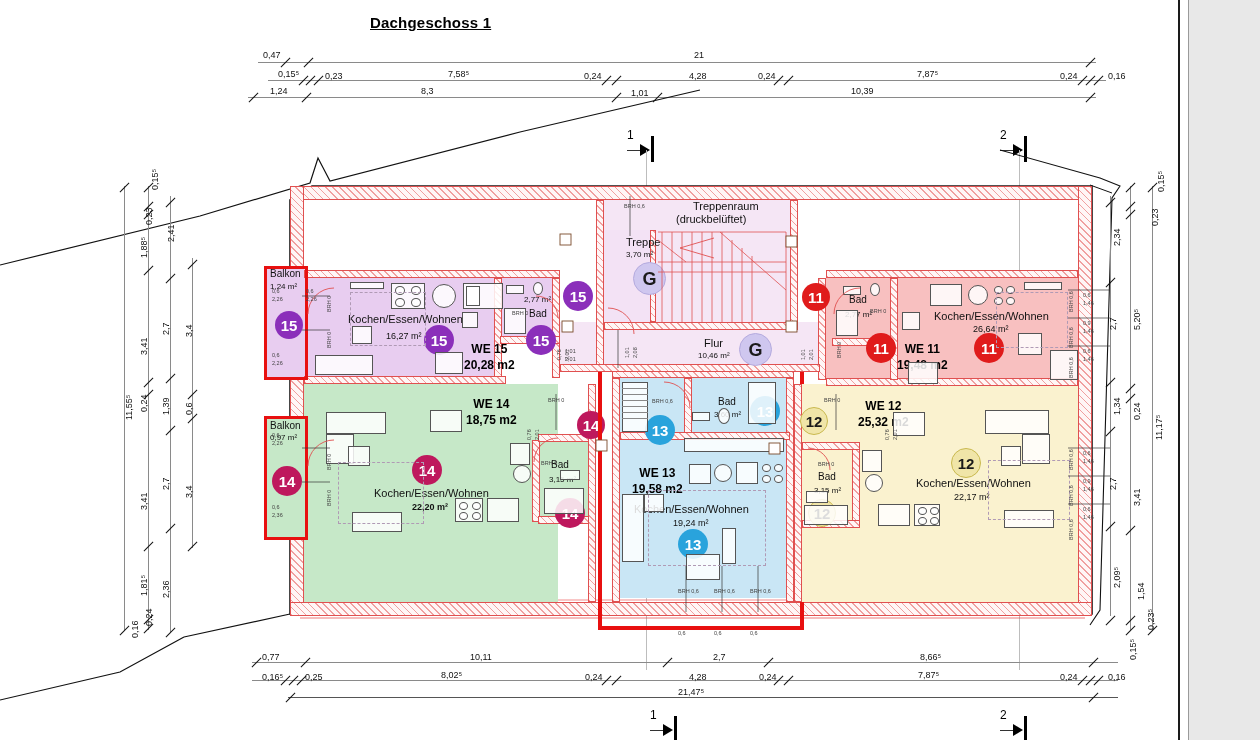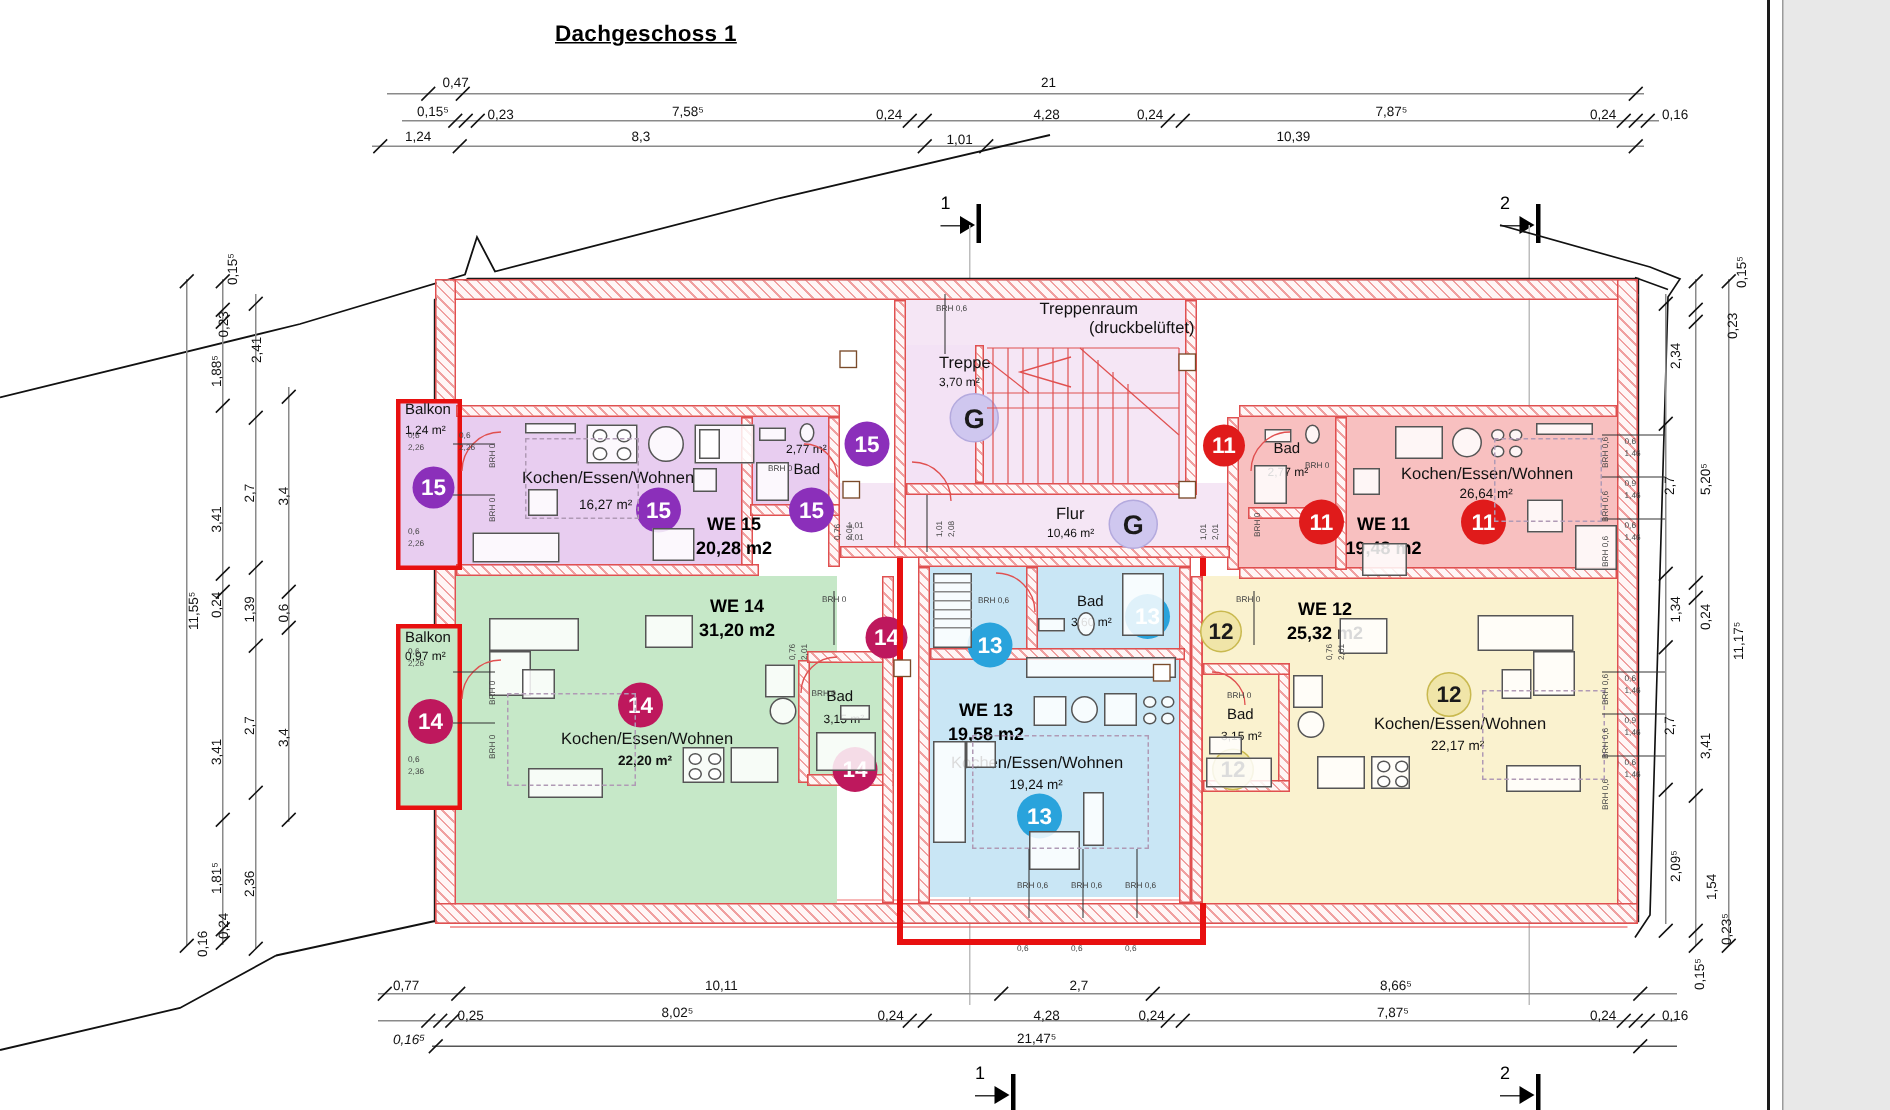--- a/index.html
+++ b/index.html
@@ -187,21 +187,21 @@
   <div id="sheet-right-border"></div>
   <div id="page-gutter"></div>
   <div id="page-edge"></div>
 
   <div id="plan-title">Dachgeschoss 1</div>
 
   <div class="dimline-h" style="left:258px; top:62px; width:838px;"></div>
   <div class="dimline-h" style="left:268px; top:80px; width:838px;"></div>
   <div class="dimline-h" style="left:248px; top:97px; width:848px;"></div>
 
-  <div class="dim" style="left:263px; top:50px;margin-left:32px;">0,47</div>
+  <div class="dim" style="left:263px; top:50px;">0,47</div>
   <div class="dim" style="left:694px; top:50px;">21</div>
 
   <div class="dim" style="left:278px; top:69px;">0,15⁵</div>
   <div class="dim" style="left:325px; top:71px;">0,23</div>
   <div class="dim" style="left:448px; top:69px;">7,58⁵</div>
   <div class="dim" style="left:584px; top:71px;">0,24</div>
   <div class="dim" style="left:689px; top:71px;">4,28</div>
   <div class="dim" style="left:758px; top:71px;">0,24</div>
   <div class="dim" style="left:917px; top:69px;">7,87⁵</div>
   <div class="dim" style="left:1060px; top:71px;">0,24</div>
@@ -331,21 +331,21 @@
 
     <div class="wall" style="left:532px; top:440px; width:8px; height:82px;"></div>
     <div class="wall" style="left:538px; top:434px; width:58px; height:8px;"></div>
     <div class="wall" style="left:538px; top:516px; width:58px; height:8px;"></div>
     <div class="wall" style="left:588px; top:384px; width:8px; height:218px;"></div>
 
     <div class="hl-rect" style="left:264px; top:416px; width:44px; height:124px;"></div>
 
     <div class="unitlabel" style="left:466px; top:396px;">
       <span>WE 14</span><br>
-      <span>31,20 m2</span>
+      <span>18,75 m2</span>
     </div>
     <div class="roomlabel" style="left:374px; top:487px;">
       <span>Kochen/Essen/Wohnen</span>
     </div>
     <div class="roomlabel area" style="left:412px; top:502px; font-size:9px;font-weight:bold;">22,20 m²</div>
     <div class="smalllabel" style="left:551px; top:459px; font-size:10px;">Bad</div>
     <div class="smalllabel" style="left:549px; top:475px; font-size:8px;">3,15 m²</div>
     <div class="smalllabel" style="left:270px; top:420px; font-size:10px;">Balkon</div>
     <div class="smalllabel" style="left:270px; top:433px; font-size:8px;">0,97 m²</div>
 
@@ -505,21 +505,21 @@
     <div class="unit utreppe" style="left:604px; top:230px; width:46px; height:100px;"></div>
     <div class="unit ucommon" style="left:560px; top:322px; width:258px; height:48px;"></div>
 
     <div class="wall" style="left:596px; top:200px; width:8px; height:170px;"></div>
     <div class="wall" style="left:790px; top:200px; width:8px; height:128px;"></div>
     <div class="wall" style="left:604px; top:322px; width:194px; height:8px;"></div>
     <div class="wall" style="left:650px; top:230px; width:6px; height:92px;"></div>
     <div class="wall" style="left:560px; top:364px; width:260px; height:8px;"></div>
 
     <div class="smalllabel" style="left:693px; top:200px; font-size:11px;">Treppenraum</div>
-    <div class="smalllabel" style="left:726px; top:213px; font-size:11px;">(druckbelüftet)</div>
+    <div class="smalllabel" style="left:676px; top:213px; font-size:11px;">(druckbelüftet)</div>
     <div class="smalllabel" style="left:626px; top:236px; font-size:11px;">Treppe</div>
     <div class="smalllabel" style="left:626px; top:250px; font-size:8px;">3,70 m²</div>
     <div class="smalllabel" style="left:704px; top:337px; font-size:11px;">Flur</div>
     <div class="smalllabel" style="left:698px; top:351px; font-size:8px;">10,46 m²</div>
 
     <div class="badge bG" style="left:633px; top:262px; width:33px; height:33px; font-size:18px;">G</div>
     <div class="badge bG" style="left:739px; top:333px; width:33px; height:33px; font-size:18px;">G</div>
 
     <svg class="outline-svg" width="1260" height="740">
       <g stroke="#e05050" stroke-width="0.8" fill="none">
@@ -735,21 +735,21 @@
 
   <div class="dimline-h" style="left:252px; top:662px; width:866px;"></div>
   <div class="dimline-h" style="left:252px; top:680px; width:866px;"></div>
   <div class="dimline-h dark" style="left:288px; top:697px; width:830px;"></div>
 
   <div class="dim" style="left:262px; top:652px;">0,77</div>
   <div class="dim" style="left:470px; top:652px;">10,11</div>
   <div class="dim" style="left:713px; top:652px;">2,7</div>
   <div class="dim" style="left:920px; top:652px;">8,66⁵</div>
 
-  <div class="dim" style="left:262px; top:688px;font-style:italic;">0,16⁵</div>
+  <div class="dim" style="left:262px; top:672px;">0,16⁵</div>
   <div class="dim" style="left:305px; top:672px;">0,25</div>
   <div class="dim" style="left:441px; top:670px;">8,02⁵</div>
   <div class="dim" style="left:585px; top:672px;">0,24</div>
   <div class="dim" style="left:689px; top:672px;">4,28</div>
   <div class="dim" style="left:759px; top:672px;">0,24</div>
   <div class="dim" style="left:918px; top:670px;">7,87⁵</div>
   <div class="dim" style="left:1060px; top:672px;">0,24</div>
   <div class="dim" style="left:1108px; top:672px;">0,16</div>
 
   <div class="dim" style="left:678px; top:687px;">21,47⁵</div>

